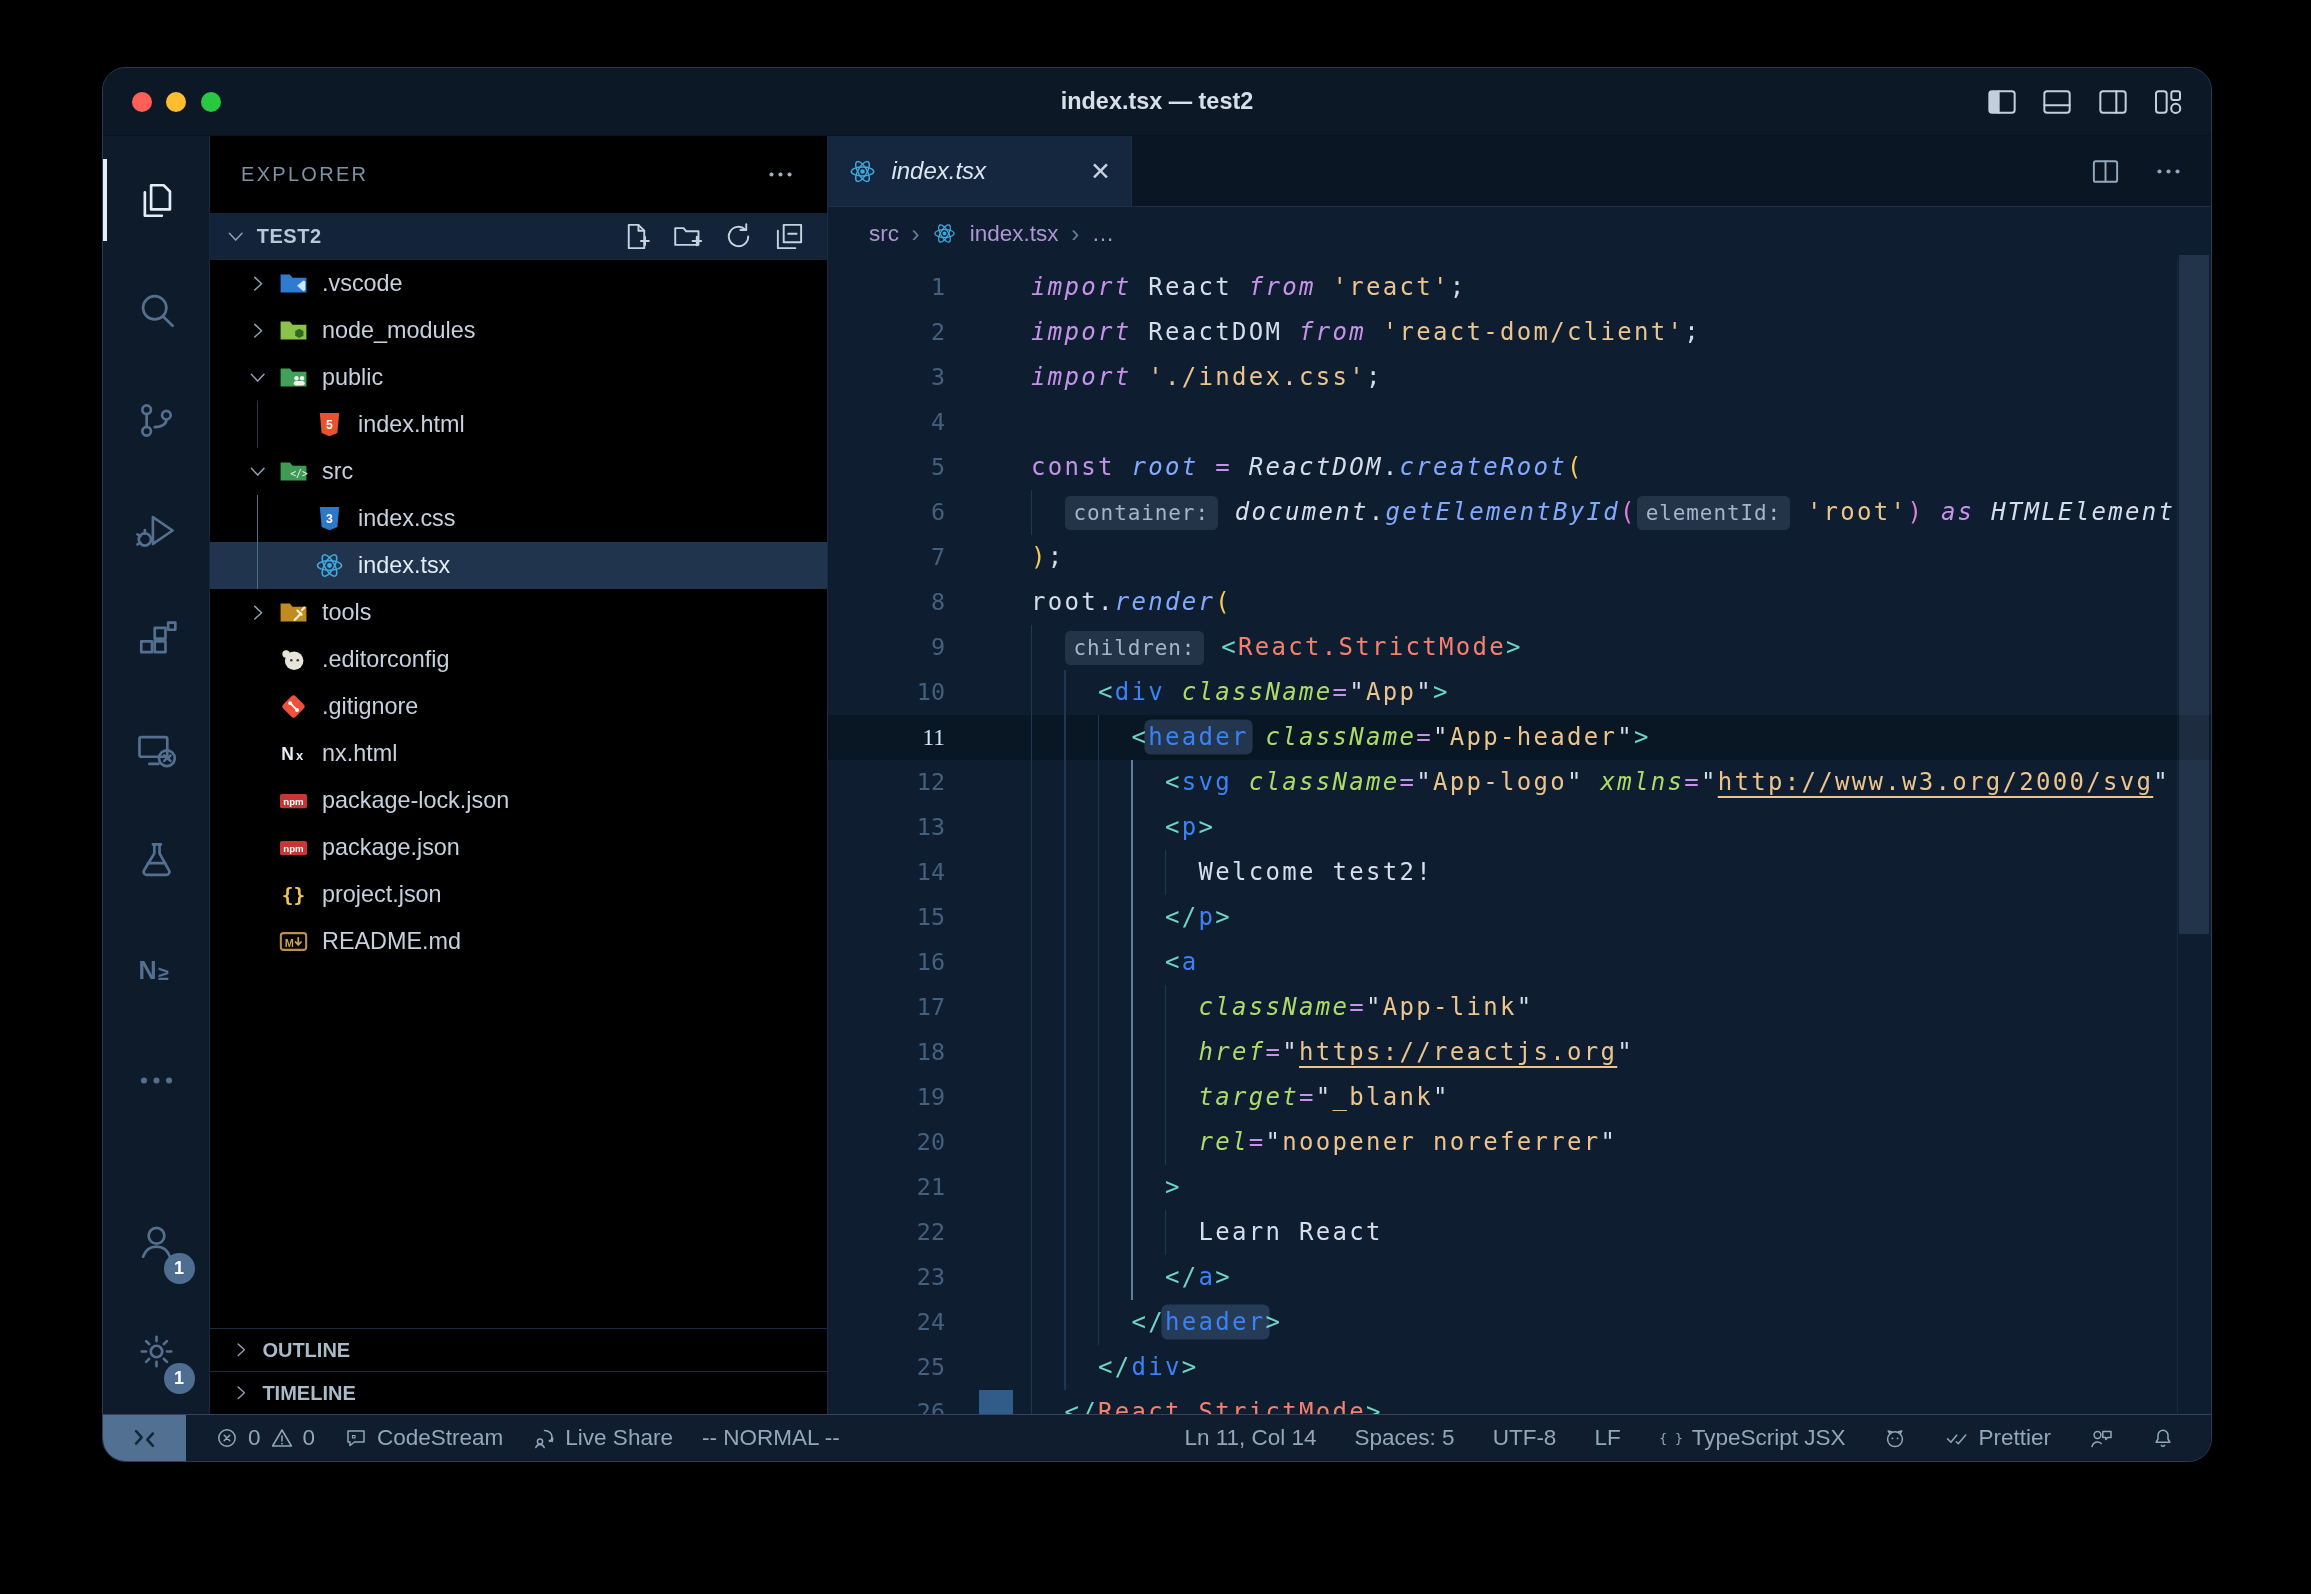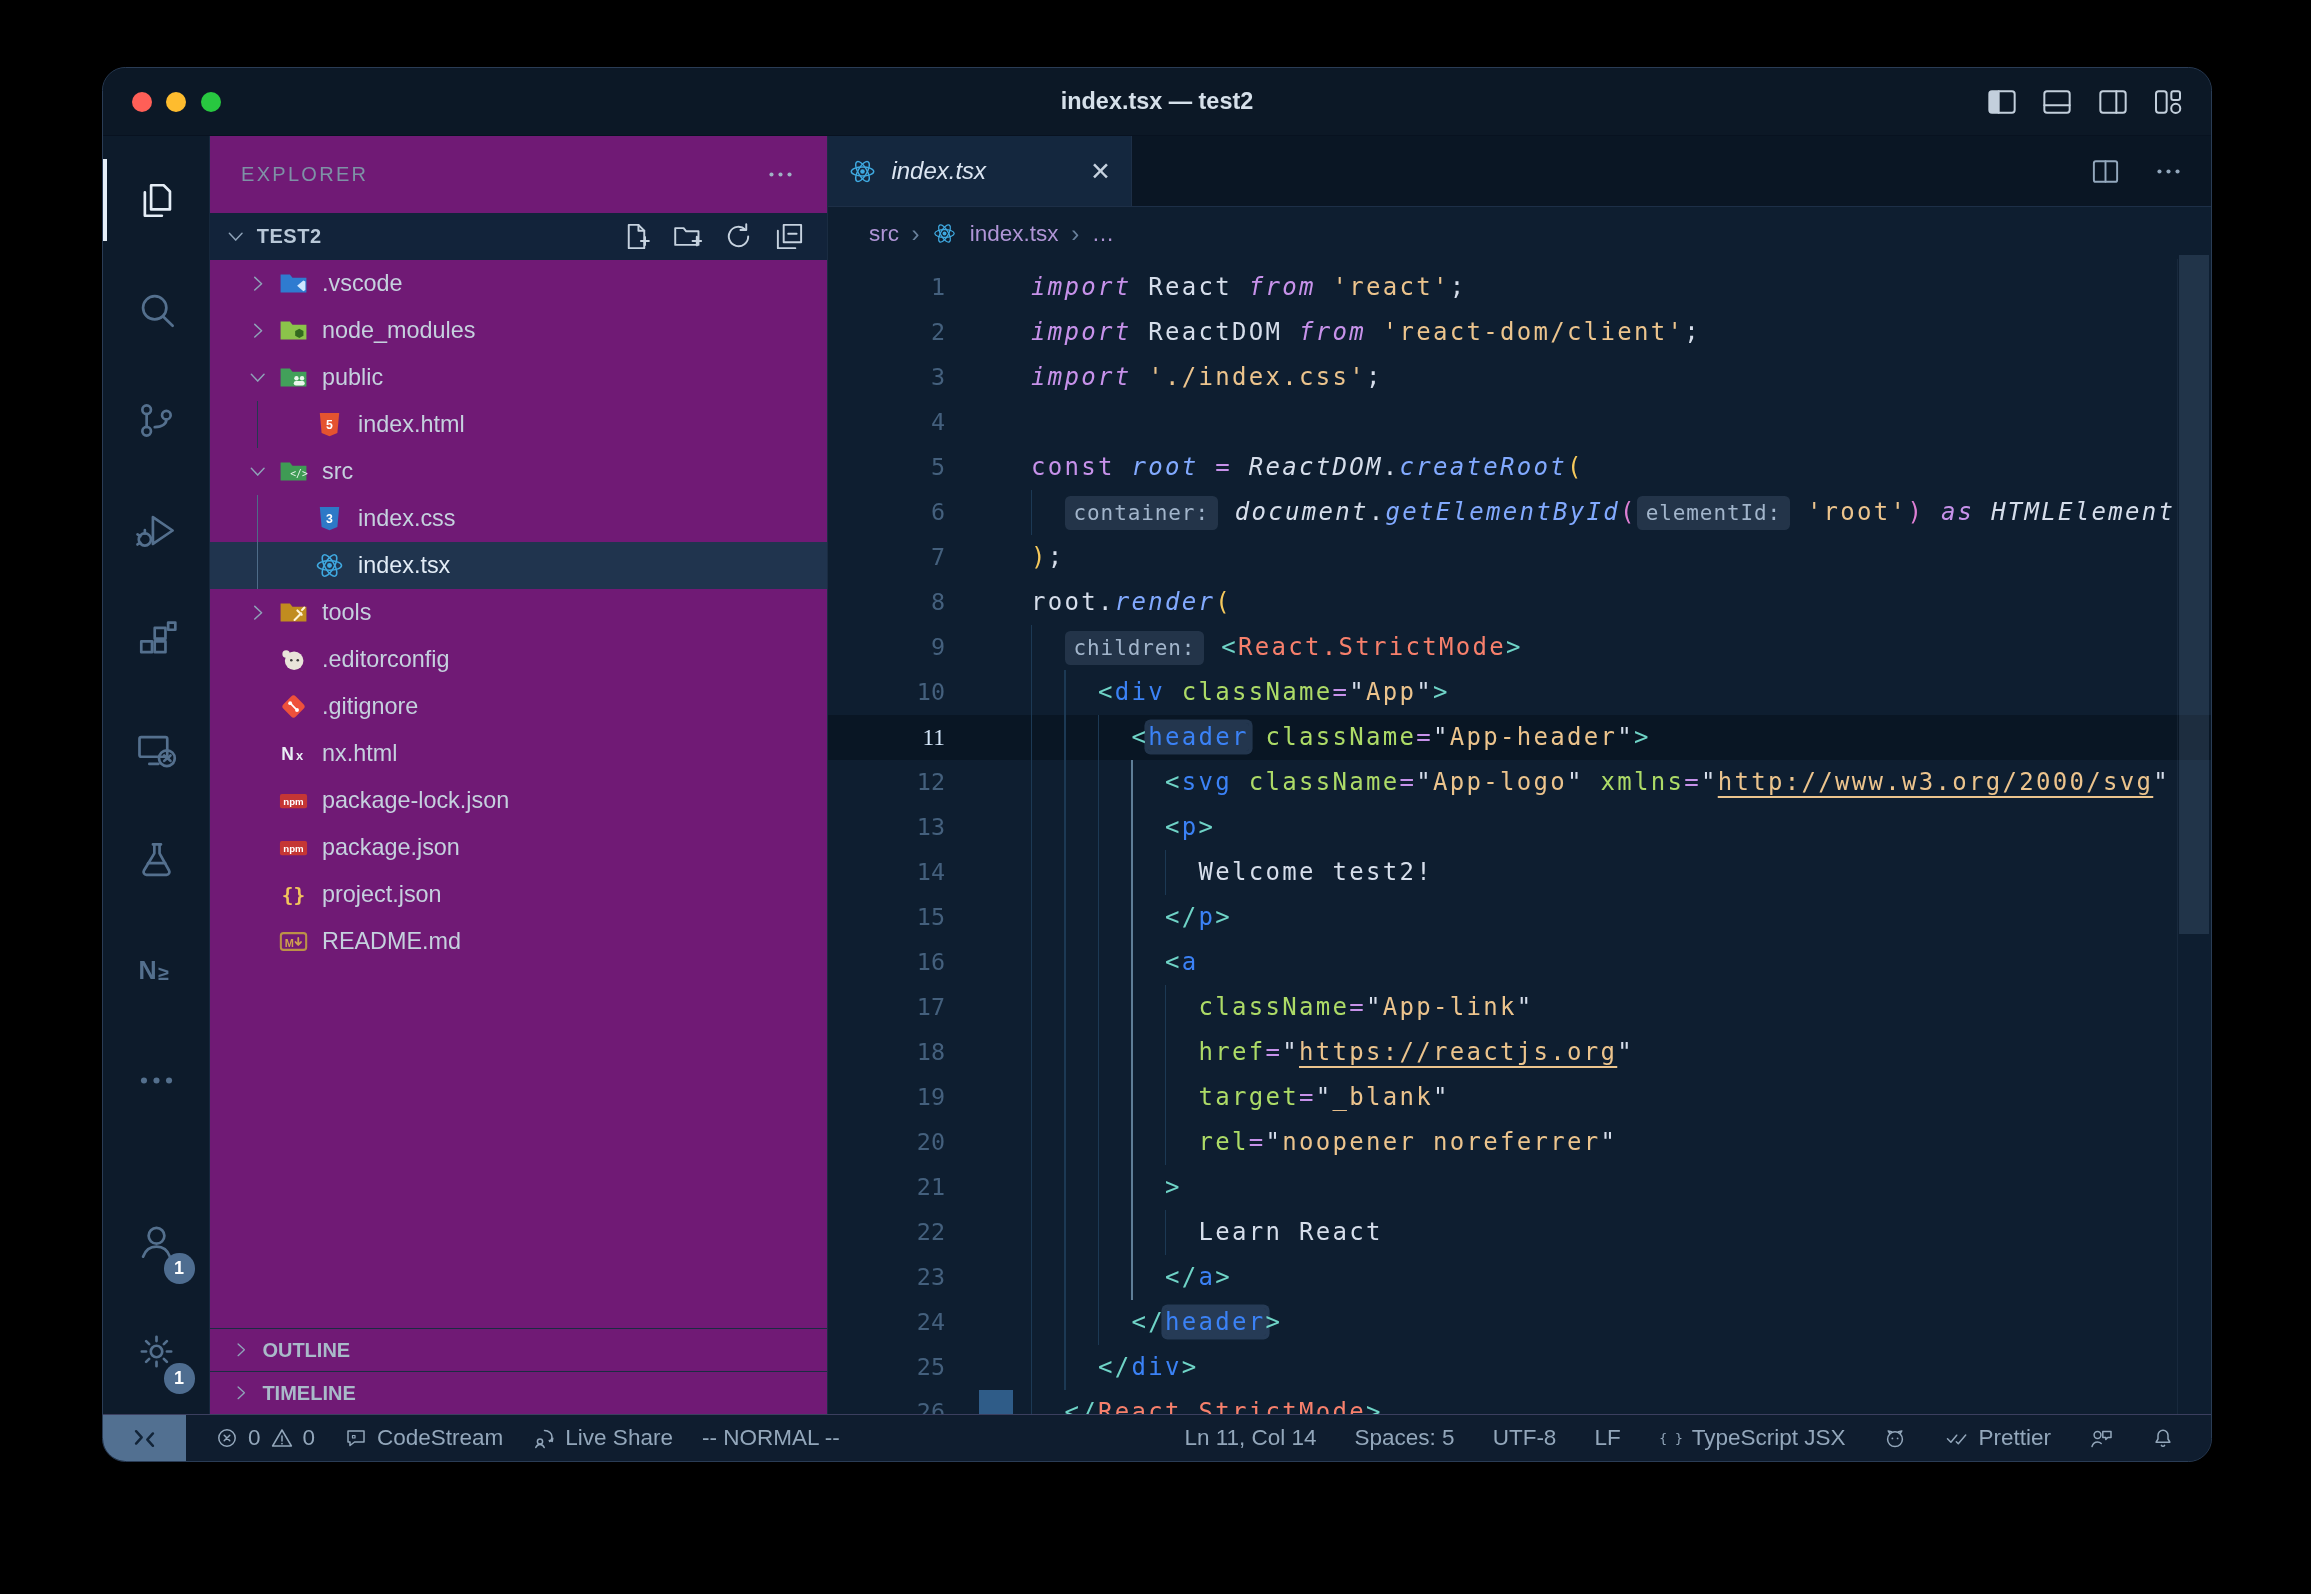--- a/index.html
+++ b/index.html
@@ -23,21 +23,21 @@
   
   .activitybar{flex:0 0 106px;background:#0d1b2b;border-right:0.9px solid #16283c;display:flex;flex-direction:column;align-items:center;padding-top:9px;}
   .ab-item{width:106px;height:110px;display:flex;align-items:center;justify-content:center;color:#54708e;position:relative;}
   .ab-item.active{color:#e4edf6;}
   .ab-item.active::before{content:"";position:absolute;left:0;top:14.4px;bottom:14.4px;width:3.6px;background:#e6eef7;}
   .ab-item .icon{width:43px;height:43px;}
   .ab-bottom{margin-top:auto;width:100%;display:flex;flex-direction:column;align-items:center;padding-bottom:7.2px;}
   .badge{position:absolute;right:14.4px;bottom:12.6px;min-width:31px;height:31px;border-radius:15.3px;background:#4e6d90;
          color:#fff;font-size:18px;font-weight:700;display:flex;align-items:center;justify-content:center;}
   
-  .sidebar{flex:0 0 617px;background:#701a75;border-right:0.9px solid #1a2c42;display:flex;flex-direction:column;position:relative;}
+  .sidebar{flex:0 0 617px;background:#000000;border-right:0.9px solid #1a2c42;display:flex;flex-direction:column;position:relative;}
   .sb-header{flex:0 0 77px;display:flex;align-items:center;padding:0 31px;color:#7e92a6;font-size:20px;letter-spacing:2.3px;}
   .sb-header .icon{margin-left:auto;width:31px;height:31px;color:#9fb2c5;}
   .section-row{flex:0 0 47px;background:#12233a;display:flex;align-items:center;padding-left:14.4px;gap:9px;
                font-weight:700;font-size:20px;letter-spacing:0.5px;color:#b9c8d8;}
   .section-row .icon.chev{width:23.4px;height:23.4px;color:#8fa3b8;}
   .section-icons{margin-left:auto;display:flex;gap:20px;margin-right:21.6px;color:#c6d2df;}
   .section-icons .icon{width:31px;height:31px;}
   .tree{position:relative;}
   .row{height:47px;display:flex;align-items:center;font-size:23.4px;color:#c5d1de;position:relative;cursor:default;}
   .row.selected{background:#20344e;color:#e2ecf6;}
@@ -68,21 +68,21 @@
   .line.cur::before{content:"";position:absolute;left:0;right:0;top:0;bottom:0;background:rgba(2,9,19,.40);}
   .num{position:absolute;left:0;width:117px;text-align:right;color:#44607d;font-size:23.4px;letter-spacing:0;z-index:1;}
   .line.cur .num{color:#d3e5f8;font-family:Liberation Serif, serif;}
   .txt{position:absolute;left:203px;top:0;bottom:0;z-index:1;}
   .guide{position:absolute;top:0;bottom:0;width:1.4px;background:#1c3954;}
   .guide.a{background:#5f7e97;}
   .dec{position:absolute;left:151px;top:0;width:34px;height:100%;background:#2f5c88;z-index:0;}
   .t-fg{color:#d6deeb}.t-kw,.t-eq{color:#c792ea}.t-kwi{color:#c792ea;font-style:italic}
   .t-str{color:#ecc48d}.t-fni{color:#82aaff;font-style:italic}.t-obji{color:#d6deeb;font-style:italic}
   .t-tb{color:#6fd4c7}.t-tag{color:#3b82f6}.t-comp{color:#f7806c}
-  .t-attr{color:#addb67;}.t-b1{color:#f5c95c}.t-b2{color:#dd7fd4}
+  .t-attr{color:#addb67;font-style:italic}.t-b1{color:#f5c95c}.t-b2{color:#dd7fd4}
   .t-u{text-decoration:underline;text-underline-offset:6.3px;text-decoration-thickness:1.8px;}
   .t-hl{background:rgba(97,130,176,.30);box-shadow:0 0 0 3.6px rgba(97,130,176,.30);border-radius:2.7px;}
   .inlay{display:inline-block;background:#233449;color:#a2b5cb;border-radius:5.4px;padding:0 9px;
          font-size:21px;letter-spacing:0.9px;line-height:34px;}
   .sb-track{position:absolute;right:0;top:123px;bottom:0;width:33px;border-left:0.9px solid rgba(120,150,180,.10);}
   .vscroll{position:absolute;right:1.8px;top:119px;height:679px;width:30px;background:rgba(110,140,175,.20);}
   
   .statusbar{flex:0 0 46px;background:#0f1d2f;border-top:1.8px solid #3b3f5f;display:flex;align-items:center;
              font-size:22.5px;color:#93a7bb;}
   .remote-ind{width:83px;height:100%;background:#527091;color:#122438;display:flex;align-items:center;justify-content:center;}

